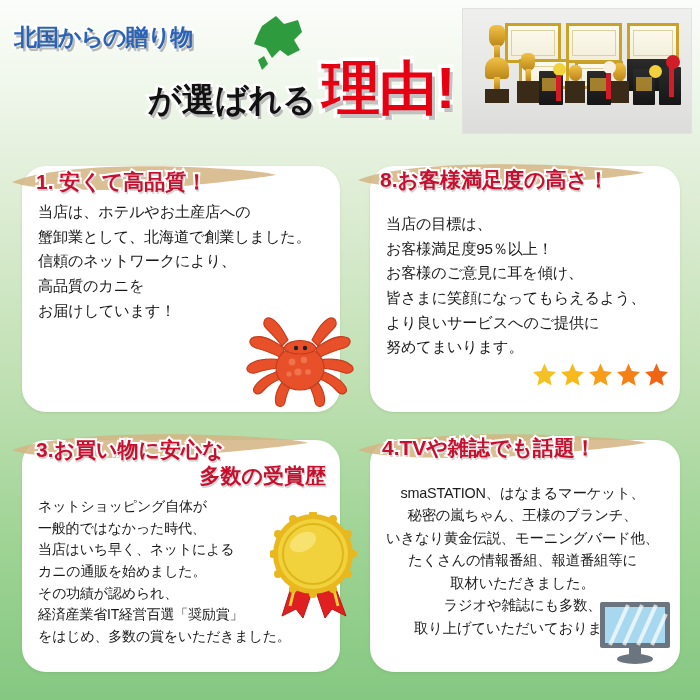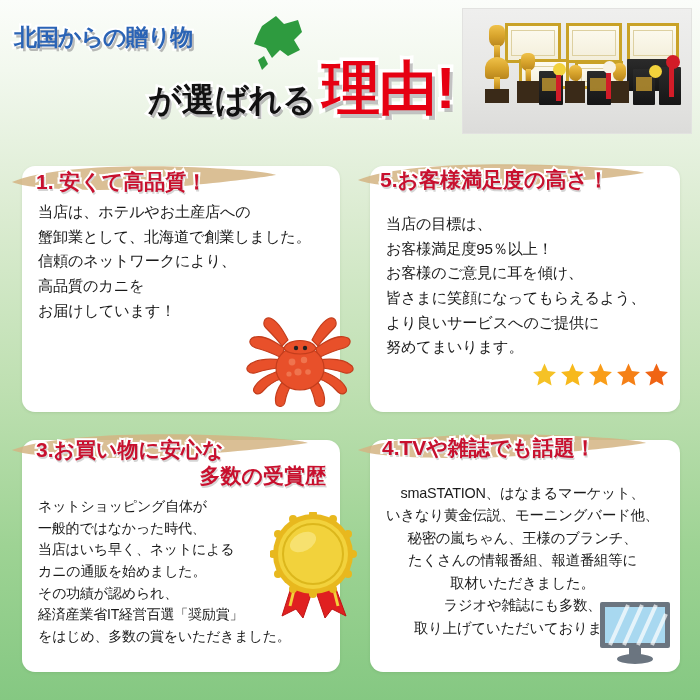--- a/index.html
+++ b/index.html
@@ -138,21 +138,21 @@
   }
   .ribbon-tail {
     position: absolute;
     background: #d21c28;
   }
 
   
   .panel {
     position: absolute;
     background: #ffffff;
-    border-radius: 13px;
+    border-radius: 24px;
     box-shadow: 0 1px 3px rgba(60,90,50,0.13);
     overflow: visible;
   }
   #panel-1 { left: 22px;  top: 166px; width: 318px; height: 246px; }
   #panel-2 { left: 370px; top: 166px; width: 310px; height: 246px; }
   #panel-3 { left: 22px;  top: 440px; width: 318px; height: 232px; }
   #panel-4 { left: 370px; top: 440px; width: 310px; height: 232px; text-align: center; }
 
   
   .brush {
@@ -349,21 +349,21 @@
       </svg>
     </div>
   </div>
 
   <div class="panel" id="panel-2">
     <div class="brush" style="left:-14px; top:-6px; width:290px;">
       <svg viewBox="0 0 290 30" preserveAspectRatio="none" xmlns="http://www.w3.org/2000/svg">
         <path d="M2 20 C40 4, 140 2, 216 6 C258 8, 284 11, 288 13 C270 16, 216 22, 160 26 C96 30, 20 28, 2 20 Z" fill="#d4b483" opacity="0.85"></path>
       </svg>
     </div>
-    <div class="panel-heading" style="left:10px; top:0px;">5.お客様満足度の高さ！</div>
+    <div class="panel-heading" style="left:10px; top:0px;">8.お客様満足度の高さ！</div>
     <div class="panel-body" style="left:16px; top:46px;">
       <div>当店の目標は、</div>
       <div>お客様満足度95％以上！</div>
       <div>お客様のご意見に耳を傾け、</div>
       <div>皆さまに笑顔になってもらえるよう、</div>
       <div>より良いサービスへのご提供に</div>
       <div>努めてまいります。</div>
     </div>
 
     <div class="stars" style="left:162px; top:196px;">
@@ -435,22 +435,22 @@
 
   <div class="panel" id="panel-4">
     <div class="brush" style="left:-14px; top:-10px; width:292px;">
       <svg viewBox="0 0 292 30" preserveAspectRatio="none" xmlns="http://www.w3.org/2000/svg">
         <path d="M2 20 C42 4, 142 2, 218 6 C260 8, 286 11, 290 13 C272 16, 218 22, 162 26 C98 30, 20 28, 2 20 Z" fill="#d4b483" opacity="0.85"></path>
       </svg>
     </div>
     <div class="panel-heading" style="left:12px; top:-6px;">4.TVや雑誌でも話題！</div>
     <div class="panel-body" style="left:16px; top:42px; font-size:14.4px; line-height:1.56;">
       <div>smaSTATION、はなまるマーケット、</div>
+      <div>秘密の嵐ちゃん、王様のブランチ、</div>
       <div>いきなり黄金伝説、モーニングバード他、</div>
-      <div>秘密の嵐ちゃん、王様のブランチ、</div>
       <div>たくさんの情報番組、報道番組等に</div>
       <div>取材いただきました。</div>
       <div>ラジオや雑誌にも多数、</div>
       <div>取り上げていただいております。</div>
     </div>
 
     <div class="tv-icon">
       <svg viewBox="0 0 74 66" xmlns="http://www.w3.org/2000/svg">
         <rect x="2" y="2" width="70" height="46" rx="2" fill="#6b7580"></rect>
         <rect x="7" y="7" width="60" height="36" fill="#a8d8f0"></rect>

